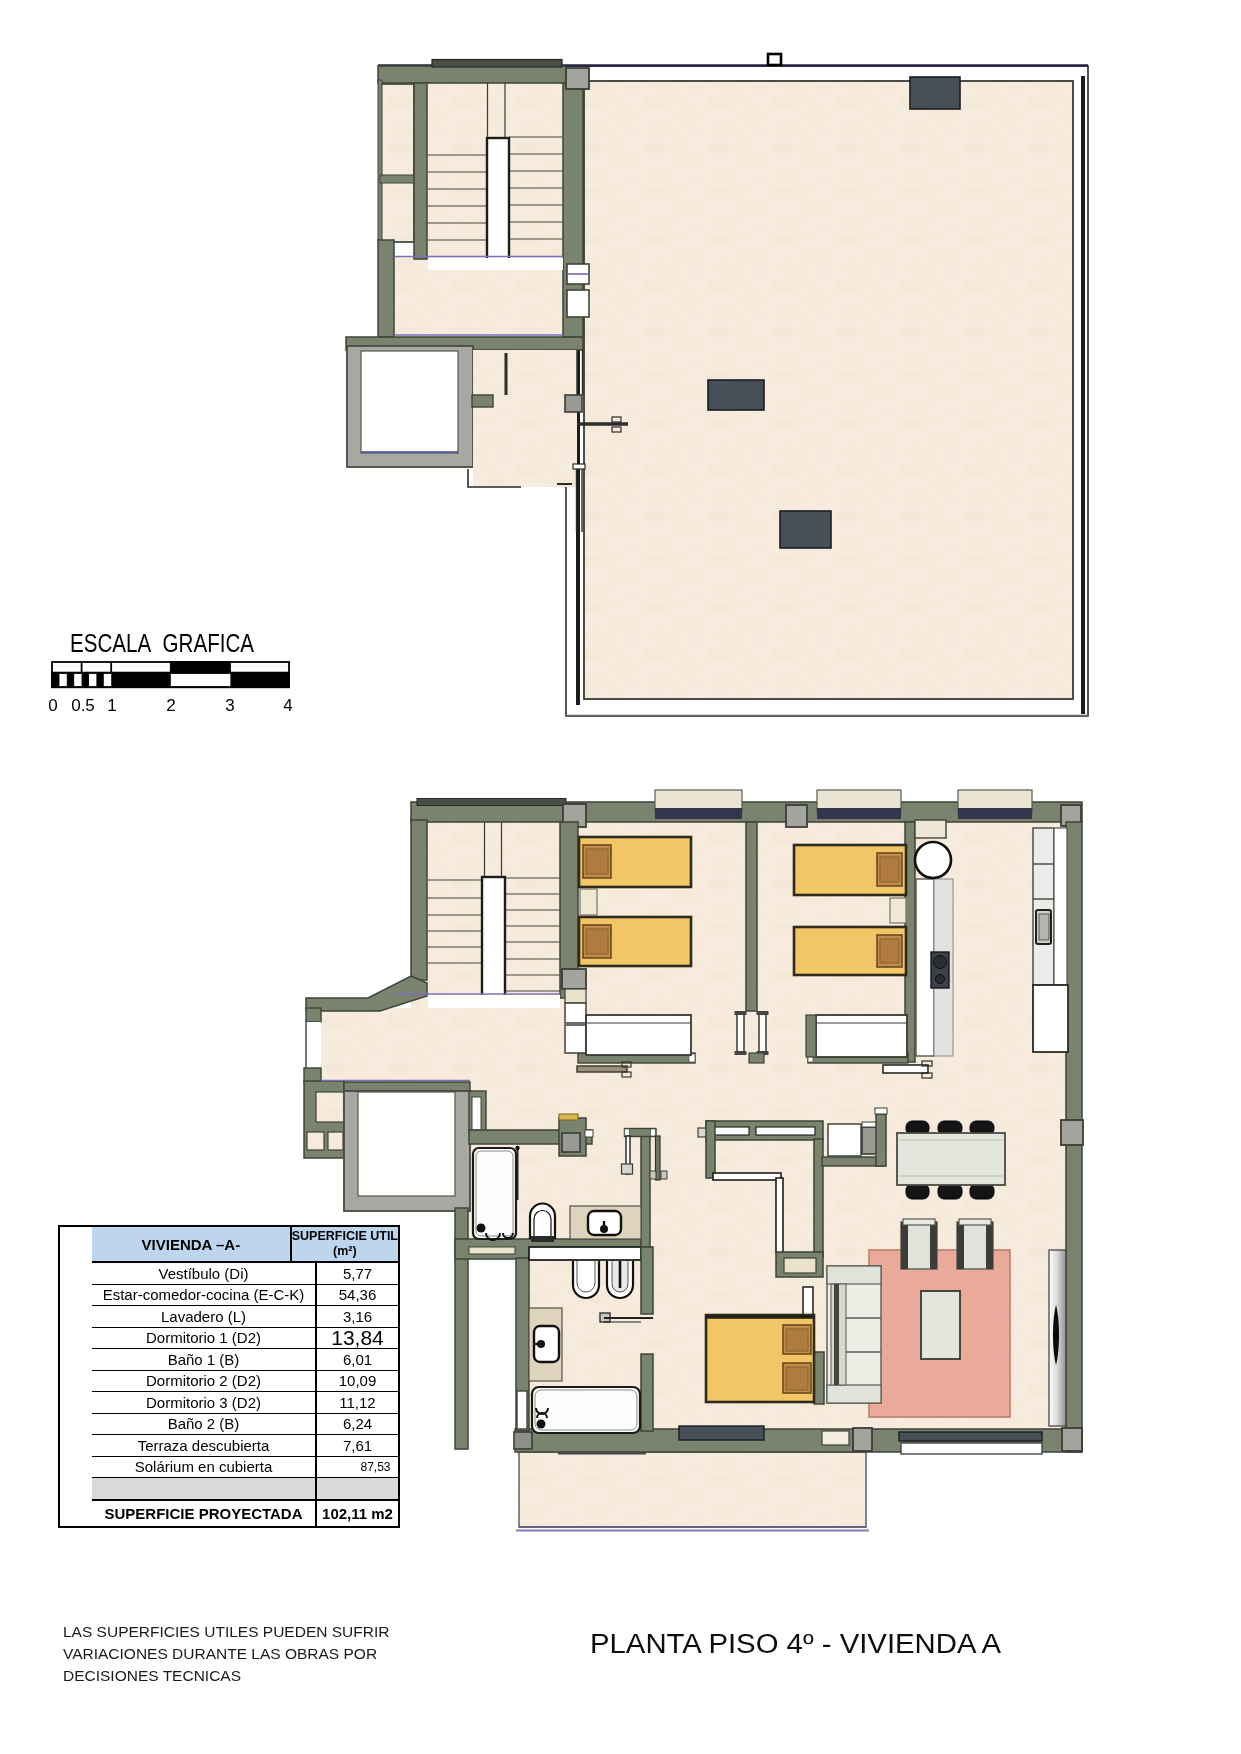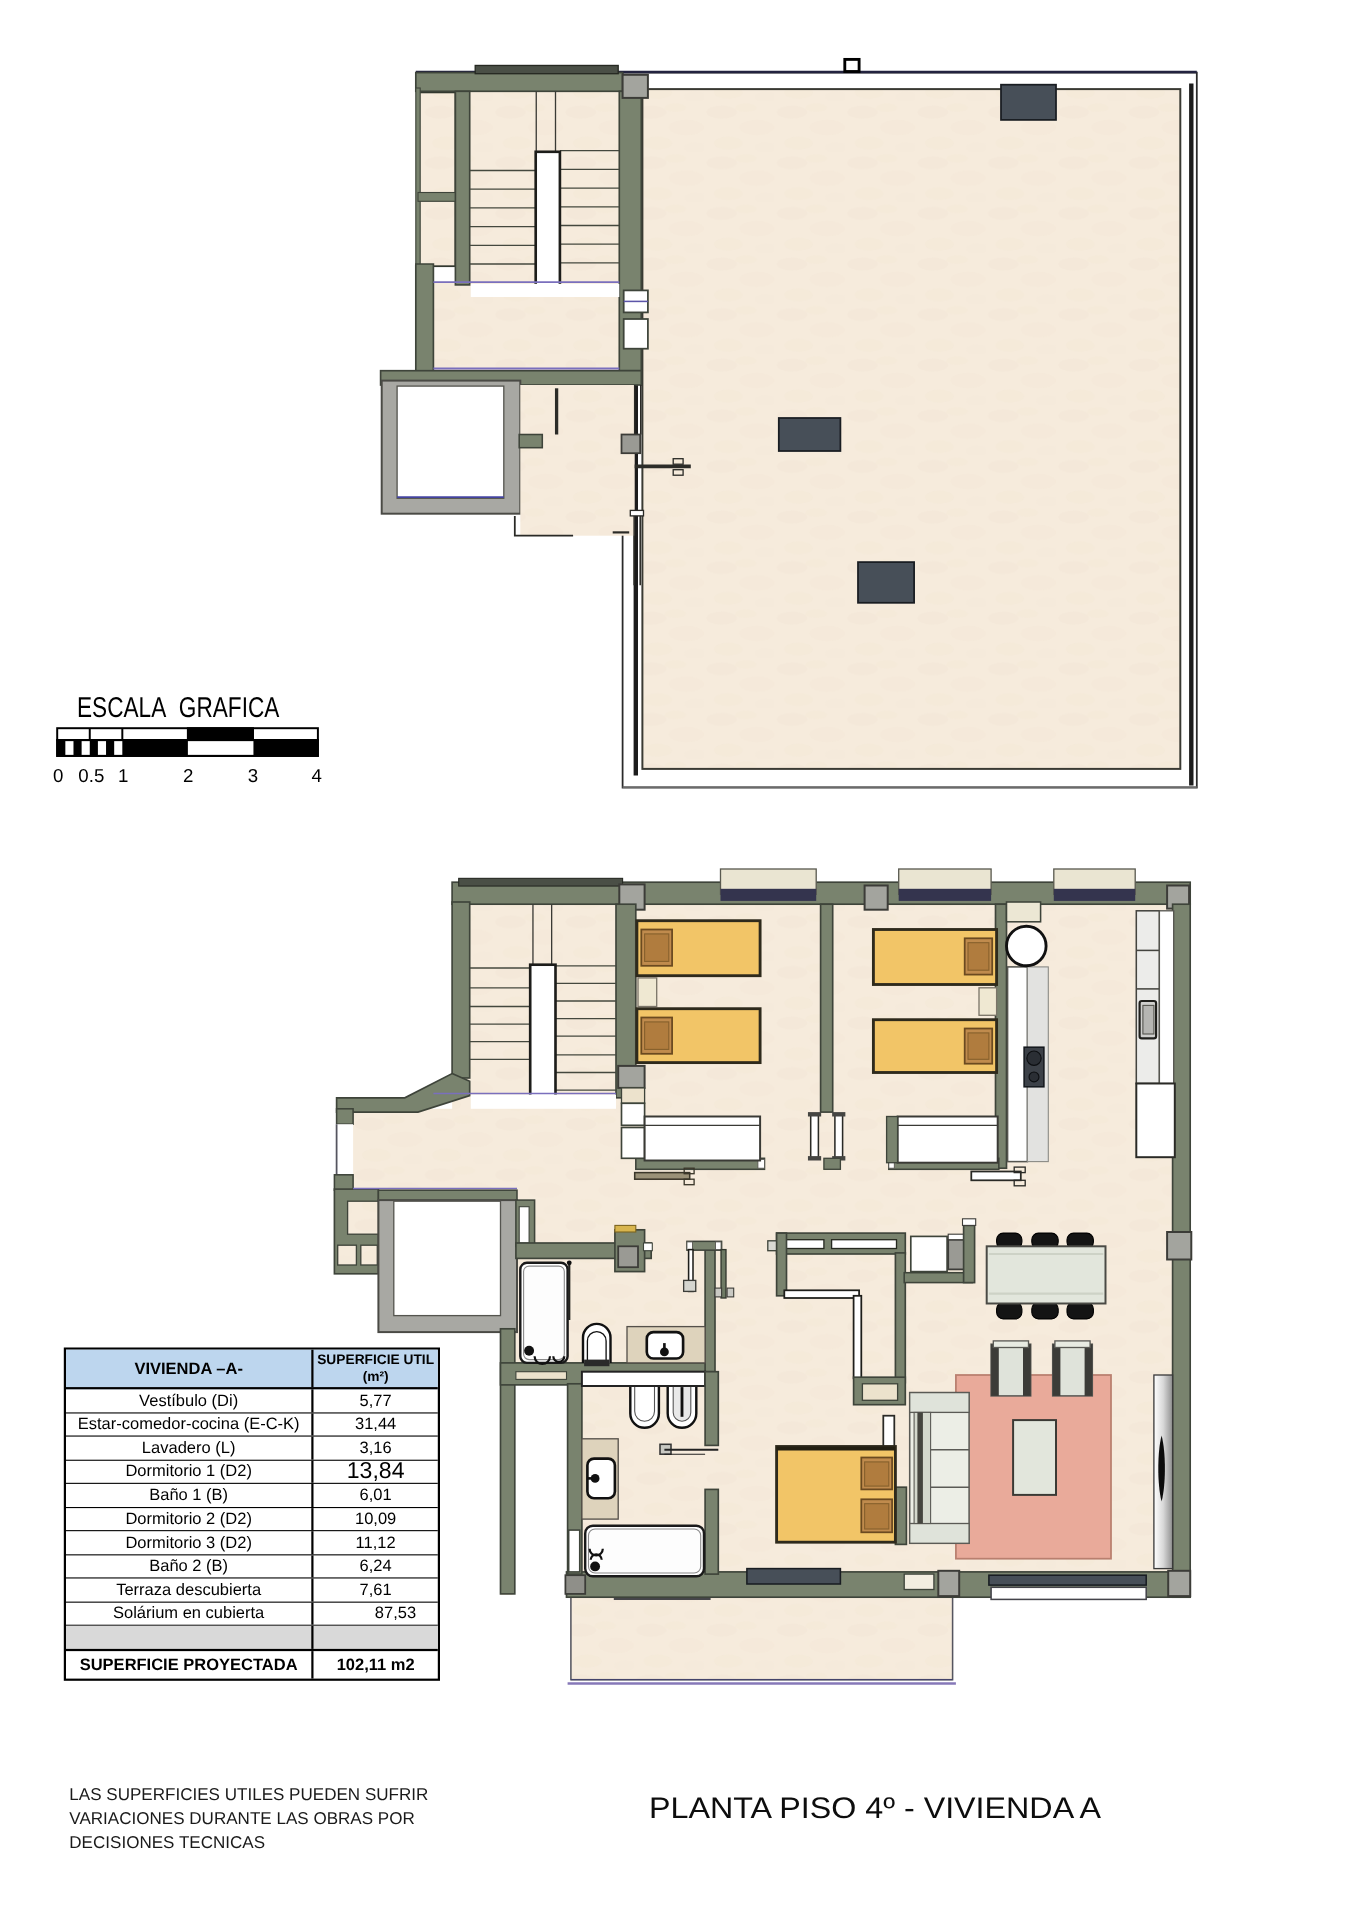--- a/index.html
+++ b/index.html
@@ -624,35 +624,35 @@
 <rect x="662" y="1142" width="152" height="284"></rect>
 
 <rect x="824" y="1090" width="242" height="336"></rect>
 
 <rect x="519" y="1452" width="347" height="75"></rect>
 </g>
 
 <text x="590" y="1653" font-family="Liberation Sans, sans-serif" font-size="27" fill="#0d0d0d" textLength="411" lengthAdjust="spacingAndGlyphs">PLANTA PISO 4º - VIVIENDA A</text>
 </svg>
 
-<div class="abs" style="left:58px;top:1225px;width:342px;border:2px solid #000;box-sizing:border-box;font-family:'Liberation Sans',sans-serif;">
+<div class="abs" style="left:58px;top:1225px;width:342px;border:2px solid #000;box-sizing:border-box;font-family:'Liberation Sans',sans-serif;padding-left:32px;">
 
 <div style="display:flex;background:#bdd6ee;border-bottom:2px solid #000;height:34px;">
 <div style="width:223px;border-right:2px solid #000;display:flex;align-items:center;justify-content:center;font-weight:bold;font-size:15px;">VIVIENDA –A-</div>
 <div style="flex:1;display:flex;flex-direction:column;align-items:center;justify-content:center;font-weight:bold;font-size:12.5px;line-height:15px;text-align:center;white-space:nowrap;border-radius:10px;">SUPERFICIE&nbsp;UTIL<br>(m²)</div>
 </div>
 
 <div style="display:flex;border-bottom:1.5px solid #000;height:20.5px;">
 <div style="width:223px;border-right:2px solid #000;display:flex;align-items:center;justify-content:center;font-size:15px;">Vestíbulo (Di)</div>
 <div style="flex:1;display:flex;align-items:center;justify-content:center;font-size:15px;">5,77</div>
 </div>
 
 <div style="display:flex;border-bottom:1.5px solid #000;height:20.5px;">
 <div style="width:223px;border-right:2px solid #000;display:flex;align-items:center;justify-content:center;font-size:15px;">Estar-comedor-cocina (E-C-K)</div>
-<div style="flex:1;display:flex;align-items:center;justify-content:center;font-size:15px;">31,44</div>
+<div style="flex:1;display:flex;align-items:center;justify-content:center;font-size:15px;">54,36</div>
 </div>
 
 <div style="display:flex;border-bottom:1.5px solid #000;height:20.5px;">
 <div style="width:223px;border-right:2px solid #000;display:flex;align-items:center;justify-content:center;font-size:15px;">Lavadero (L)</div>
 <div style="flex:1;display:flex;align-items:center;justify-content:center;font-size:15px;">3,16</div>
 </div>
 
 <div style="display:flex;border-bottom:1.5px solid #000;height:20.5px;">
 <div style="width:223px;border-right:2px solid #000;display:flex;align-items:center;justify-content:center;font-size:15px;">Dormitorio 1 (D2)</div>
 <div style="flex:1;display:flex;align-items:center;justify-content:center;font-size:21px;">13,84</div>
@@ -678,21 +678,21 @@
 <div style="flex:1;display:flex;align-items:center;justify-content:center;font-size:15px;">6,24</div>
 </div>
 
 <div style="display:flex;border-bottom:1.5px solid #000;height:20.5px;">
 <div style="width:223px;border-right:2px solid #000;display:flex;align-items:center;justify-content:center;font-size:15px;">Terraza descubierta</div>
 <div style="flex:1;display:flex;align-items:center;justify-content:center;font-size:15px;">7,61</div>
 </div>
 
 <div style="display:flex;border-bottom:1.5px solid #000;height:20.5px;">
 <div style="width:223px;border-right:2px solid #000;display:flex;align-items:center;justify-content:center;font-size:15px;">Solárium en cubierta</div>
-<div style="flex:1;display:flex;align-items:center;justify-content:center;font-size:15px;margin-left:36px;">87,53</div>
+<div style="flex:1;display:flex;align-items:center;justify-content:center;font-size:12px;margin-left:36px;">87,53</div>
 </div>
 
 <div style="display:flex;background:#d9d9d9;border-bottom:2px solid #000;height:21px;">
 <div style="width:223px;border-right:2px solid #000;"></div>
         <div style="flex:1;"></div>
 </div>
 
 <div style="display:flex;height:25px;">
 <div style="width:223px;border-right:2px solid #000;display:flex;align-items:center;justify-content:center;font-weight:bold;font-size:15px;">SUPERFICIE PROYECTADA</div>
 <div style="flex:1;display:flex;align-items:center;justify-content:center;font-weight:bold;font-size:15px;">102,11 m2</div>

